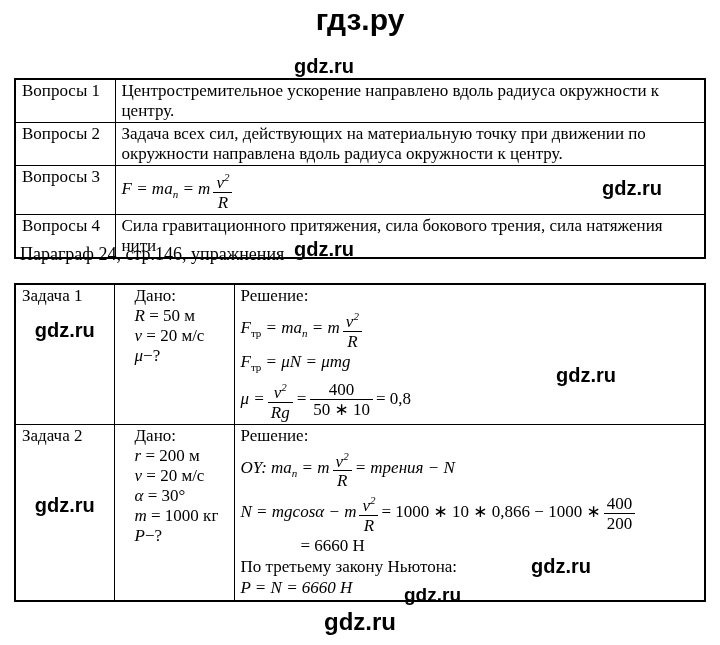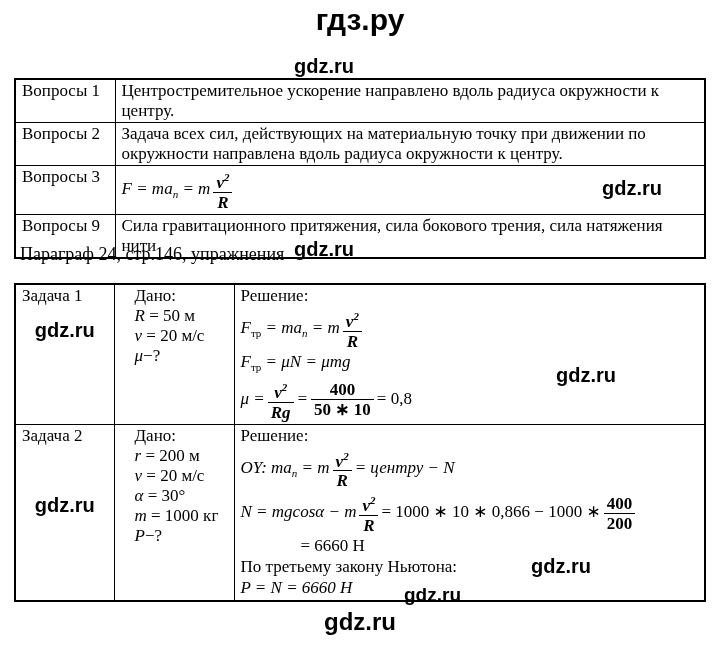--- a/index.html
+++ b/index.html
@@ -38,21 +38,21 @@
   .wm-t2 { margin-top:49px; }
   .wm-abs { position:absolute; font-family:"Liberation Sans", sans-serif;
     font-weight:bold; font-size:20px; white-space:nowrap; }
   .wm-q3 { right:42px; top:12px; }
   .wm-s1 { right:88px; top:80px; }
   .wm-s2 { right:113px; top:131px; }
 
   
   .math-line { font-style:italic; white-space:nowrap; margin:1px 0; }
   .math-line .up { font-style:normal; }
-  .frac { display:inline-block; vertical-align:middle; text-align:center; margin:0 3px;font-weight:bold; }
+  .frac { display:inline-block; vertical-align:middle; text-align:center; margin:0 3px; }
   .fnum { display:block; border-bottom:1px solid #000; padding:0 3px; line-height:19px; }
   .fden { display:block; padding:0 3px; line-height:19px; }
   sub { font-size:11px; }
   sup { font-size:11px; }
   .indent { margin-left:60px; }
   .given-line { white-space:nowrap; }
   .given-line i { font-style:italic; }
   .plain { font-style:normal; }
 </style>
 </head>
@@ -76,21 +76,21 @@
     </tr>
     <tr style="height:45px;">
       <td class="c-label">Вопросы 3</td>
       <td>
         <div class="math-line"><span>F = ma</span><sub>n</sub>
           <span>= m</span><span class="frac"><span class="fnum"><span>v</span><sup>2</sup></span><span class="fden">R</span></span></div>
         <span class="wm-abs wm-q3">gdz.ru</span>
       </td>
     </tr>
     <tr style="height:39px;">
-      <td class="c-label">Вопросы 9</td>
+      <td class="c-label">Вопросы 4</td>
       <td>Сила гравитационного притяжения, сила бокового трения, сила натяжения нити</td>
     </tr>
   </tbody>
     </table>
 
   <div class="para-label ex">Параграф 24, стр.146, упражнения</div>
   <div class="wm wm-ex">gdz.ru</div>
 
   <table class="t-tasks">
     <tbody>
@@ -125,21 +125,21 @@
         <div>Дано:</div>
         <div class="given-line"><i>r</i> <span>= 200 м</span></div>
         <div class="given-line"><i>v</i> <span>= 20 м/с</span></div>
         <div class="given-line"><i>α</i> <span>= 30°</span></div>
         <div class="given-line"><i>m</i> <span>= 1000 кг</span></div>
         <div class="given-line"><i>P</i><span>−?</span></div>
       </td>
       <td>
         <div class="plain">Решение:</div>
         <div class="math-line"><span>OY: ma</span><sub>n</sub>
-          <span>= m</span><span class="frac"><span class="fnum"><span>v</span><sup>2</sup></span><span class="fden">R</span></span><span>= центру − N</span></div>
+          <span>= m</span><span class="frac"><span class="fnum"><span>v</span><sup>2</sup></span><span class="fden">R</span></span><span>= трения − N</span></div>
         <div class="math-line"><span>N = mgcosα − m</span><span class="frac"><span class="fnum"><span>v</span><sup>2</sup></span><span class="fden">R</span></span><span class="up">= 1000 ∗ 10 ∗ 0,866 − 1000 ∗</span><span class="frac up"><span class="fnum">400</span><span class="fden">200</span></span></div>
         <div class="math-line indent up plain">= 6660 Н</div>
         <div class="plain">По третьему закону Ньютона:</div>
         <div class="math-line">P = N = 6660 Н</div>
         <span class="wm-abs wm-s2">gdz.ru</span>
       </td>
     </tr>
   </tbody>
     </table>
 

